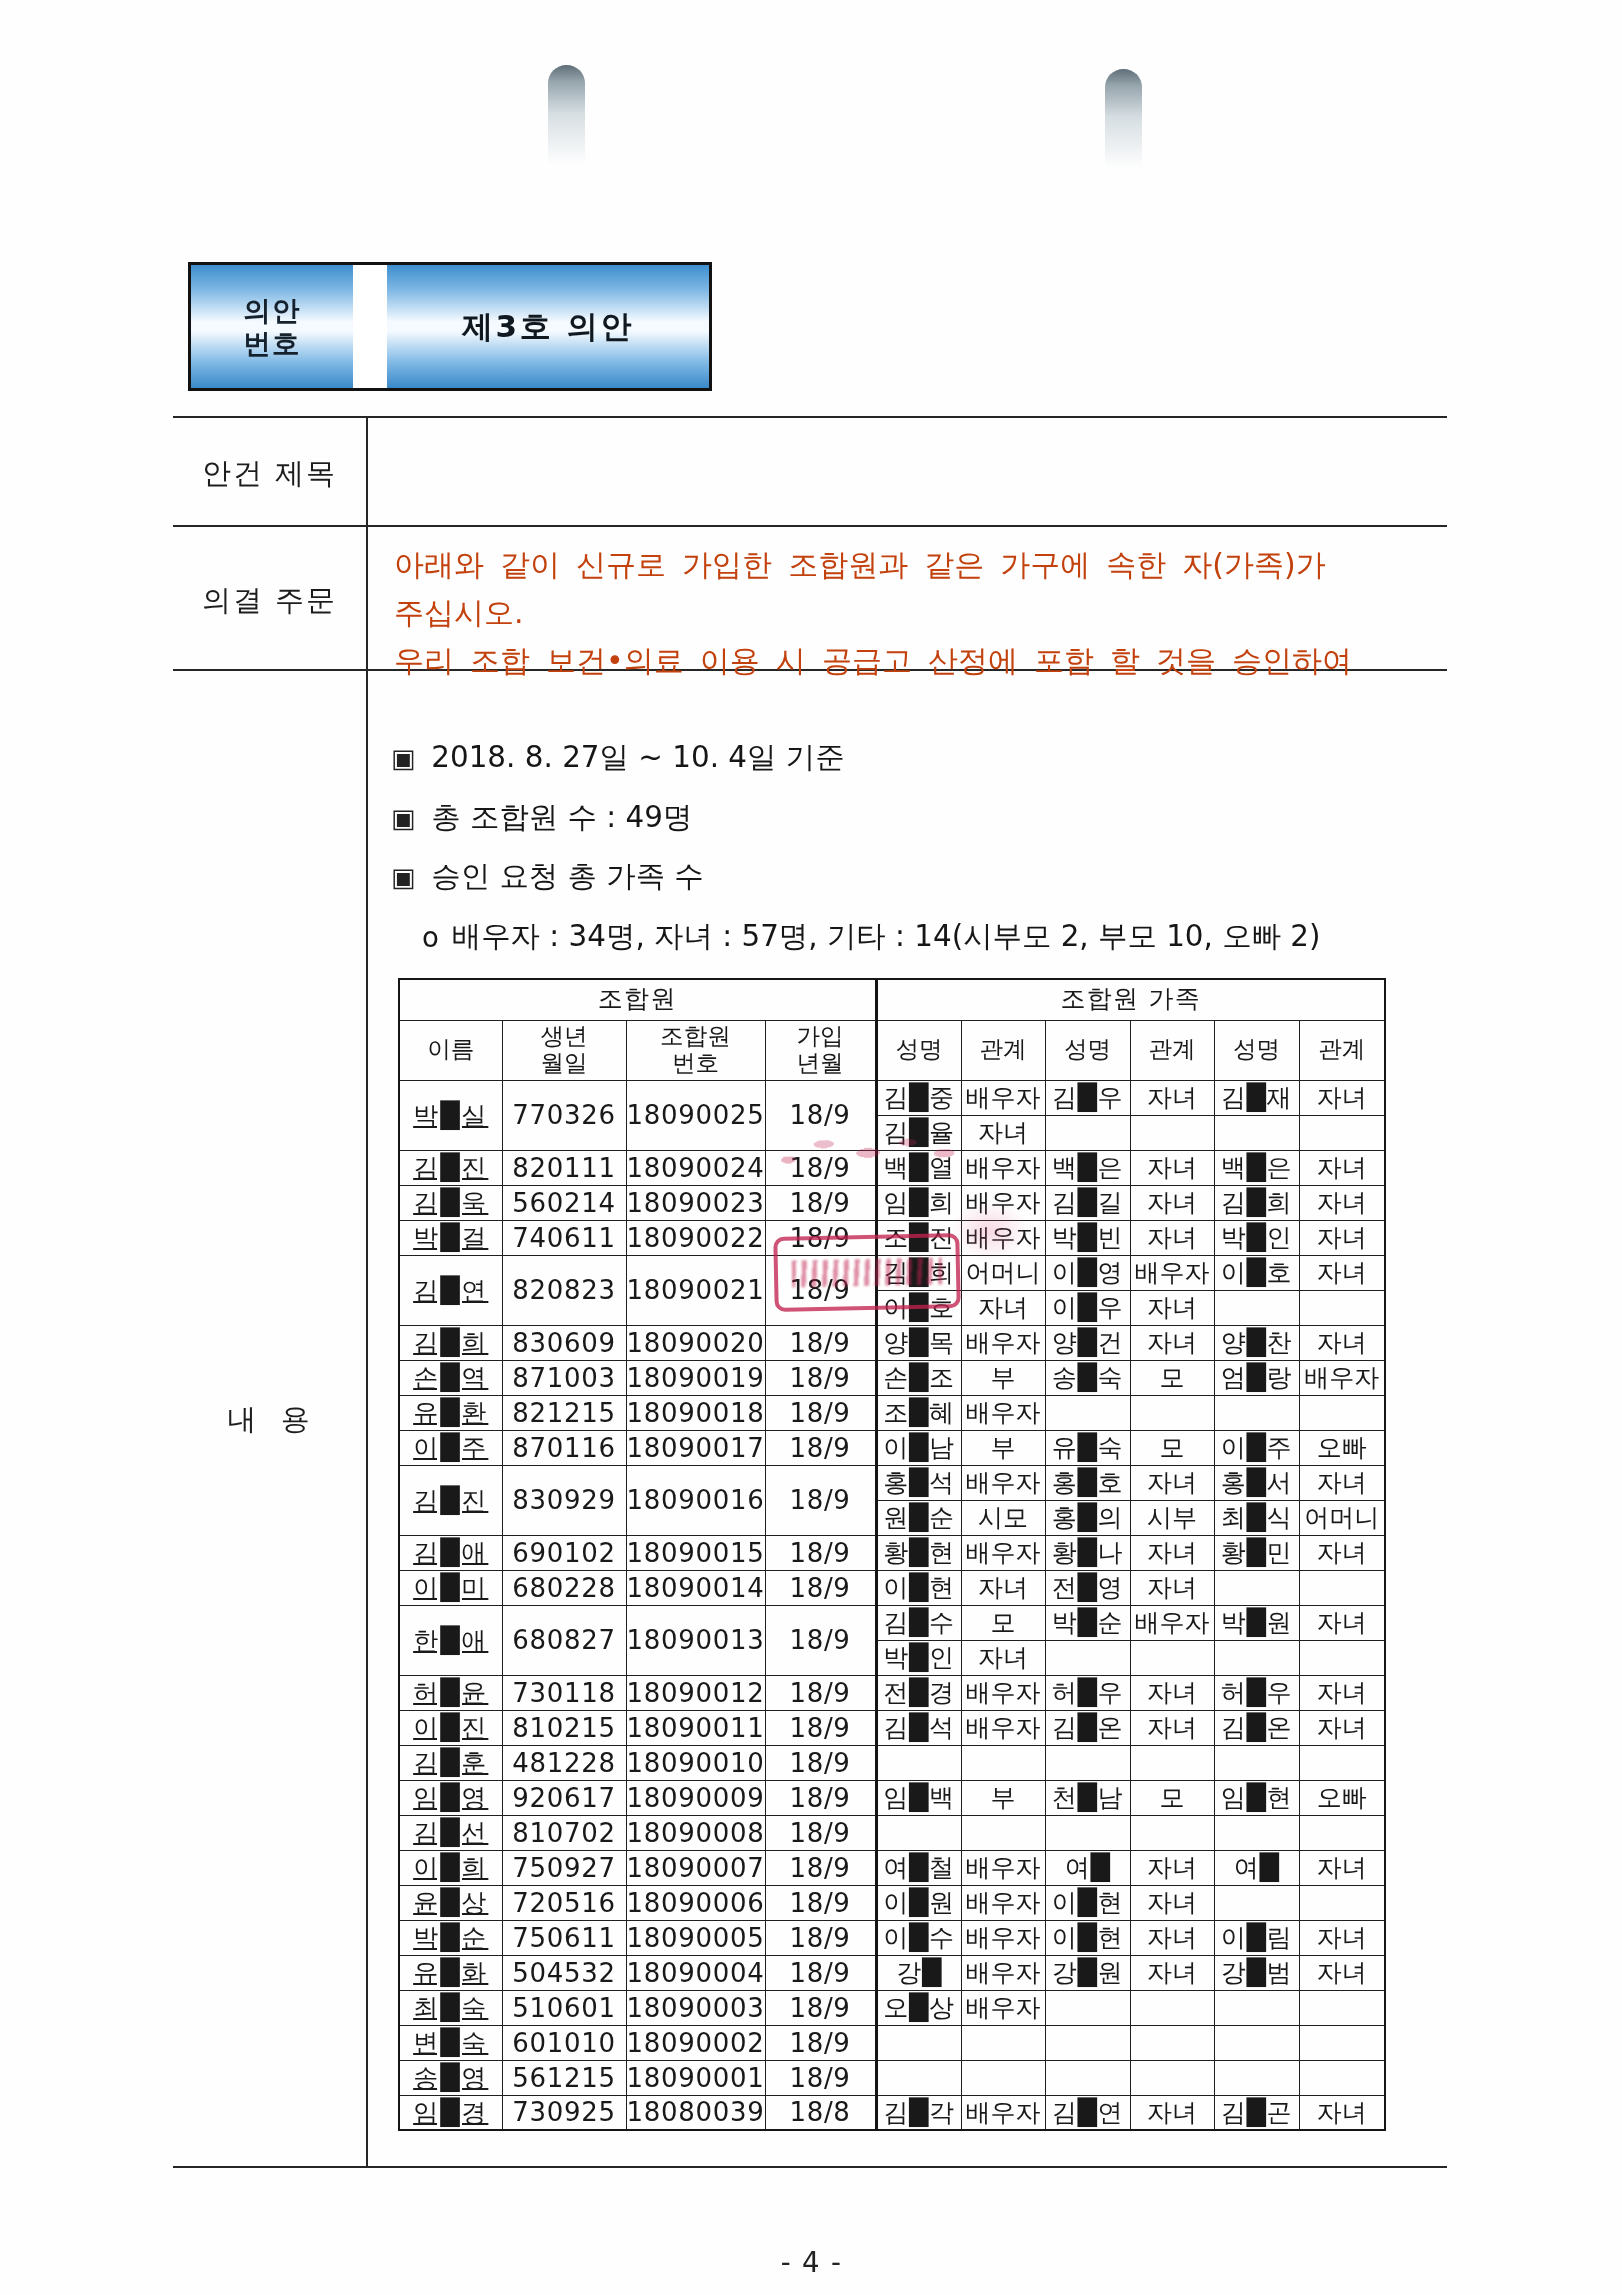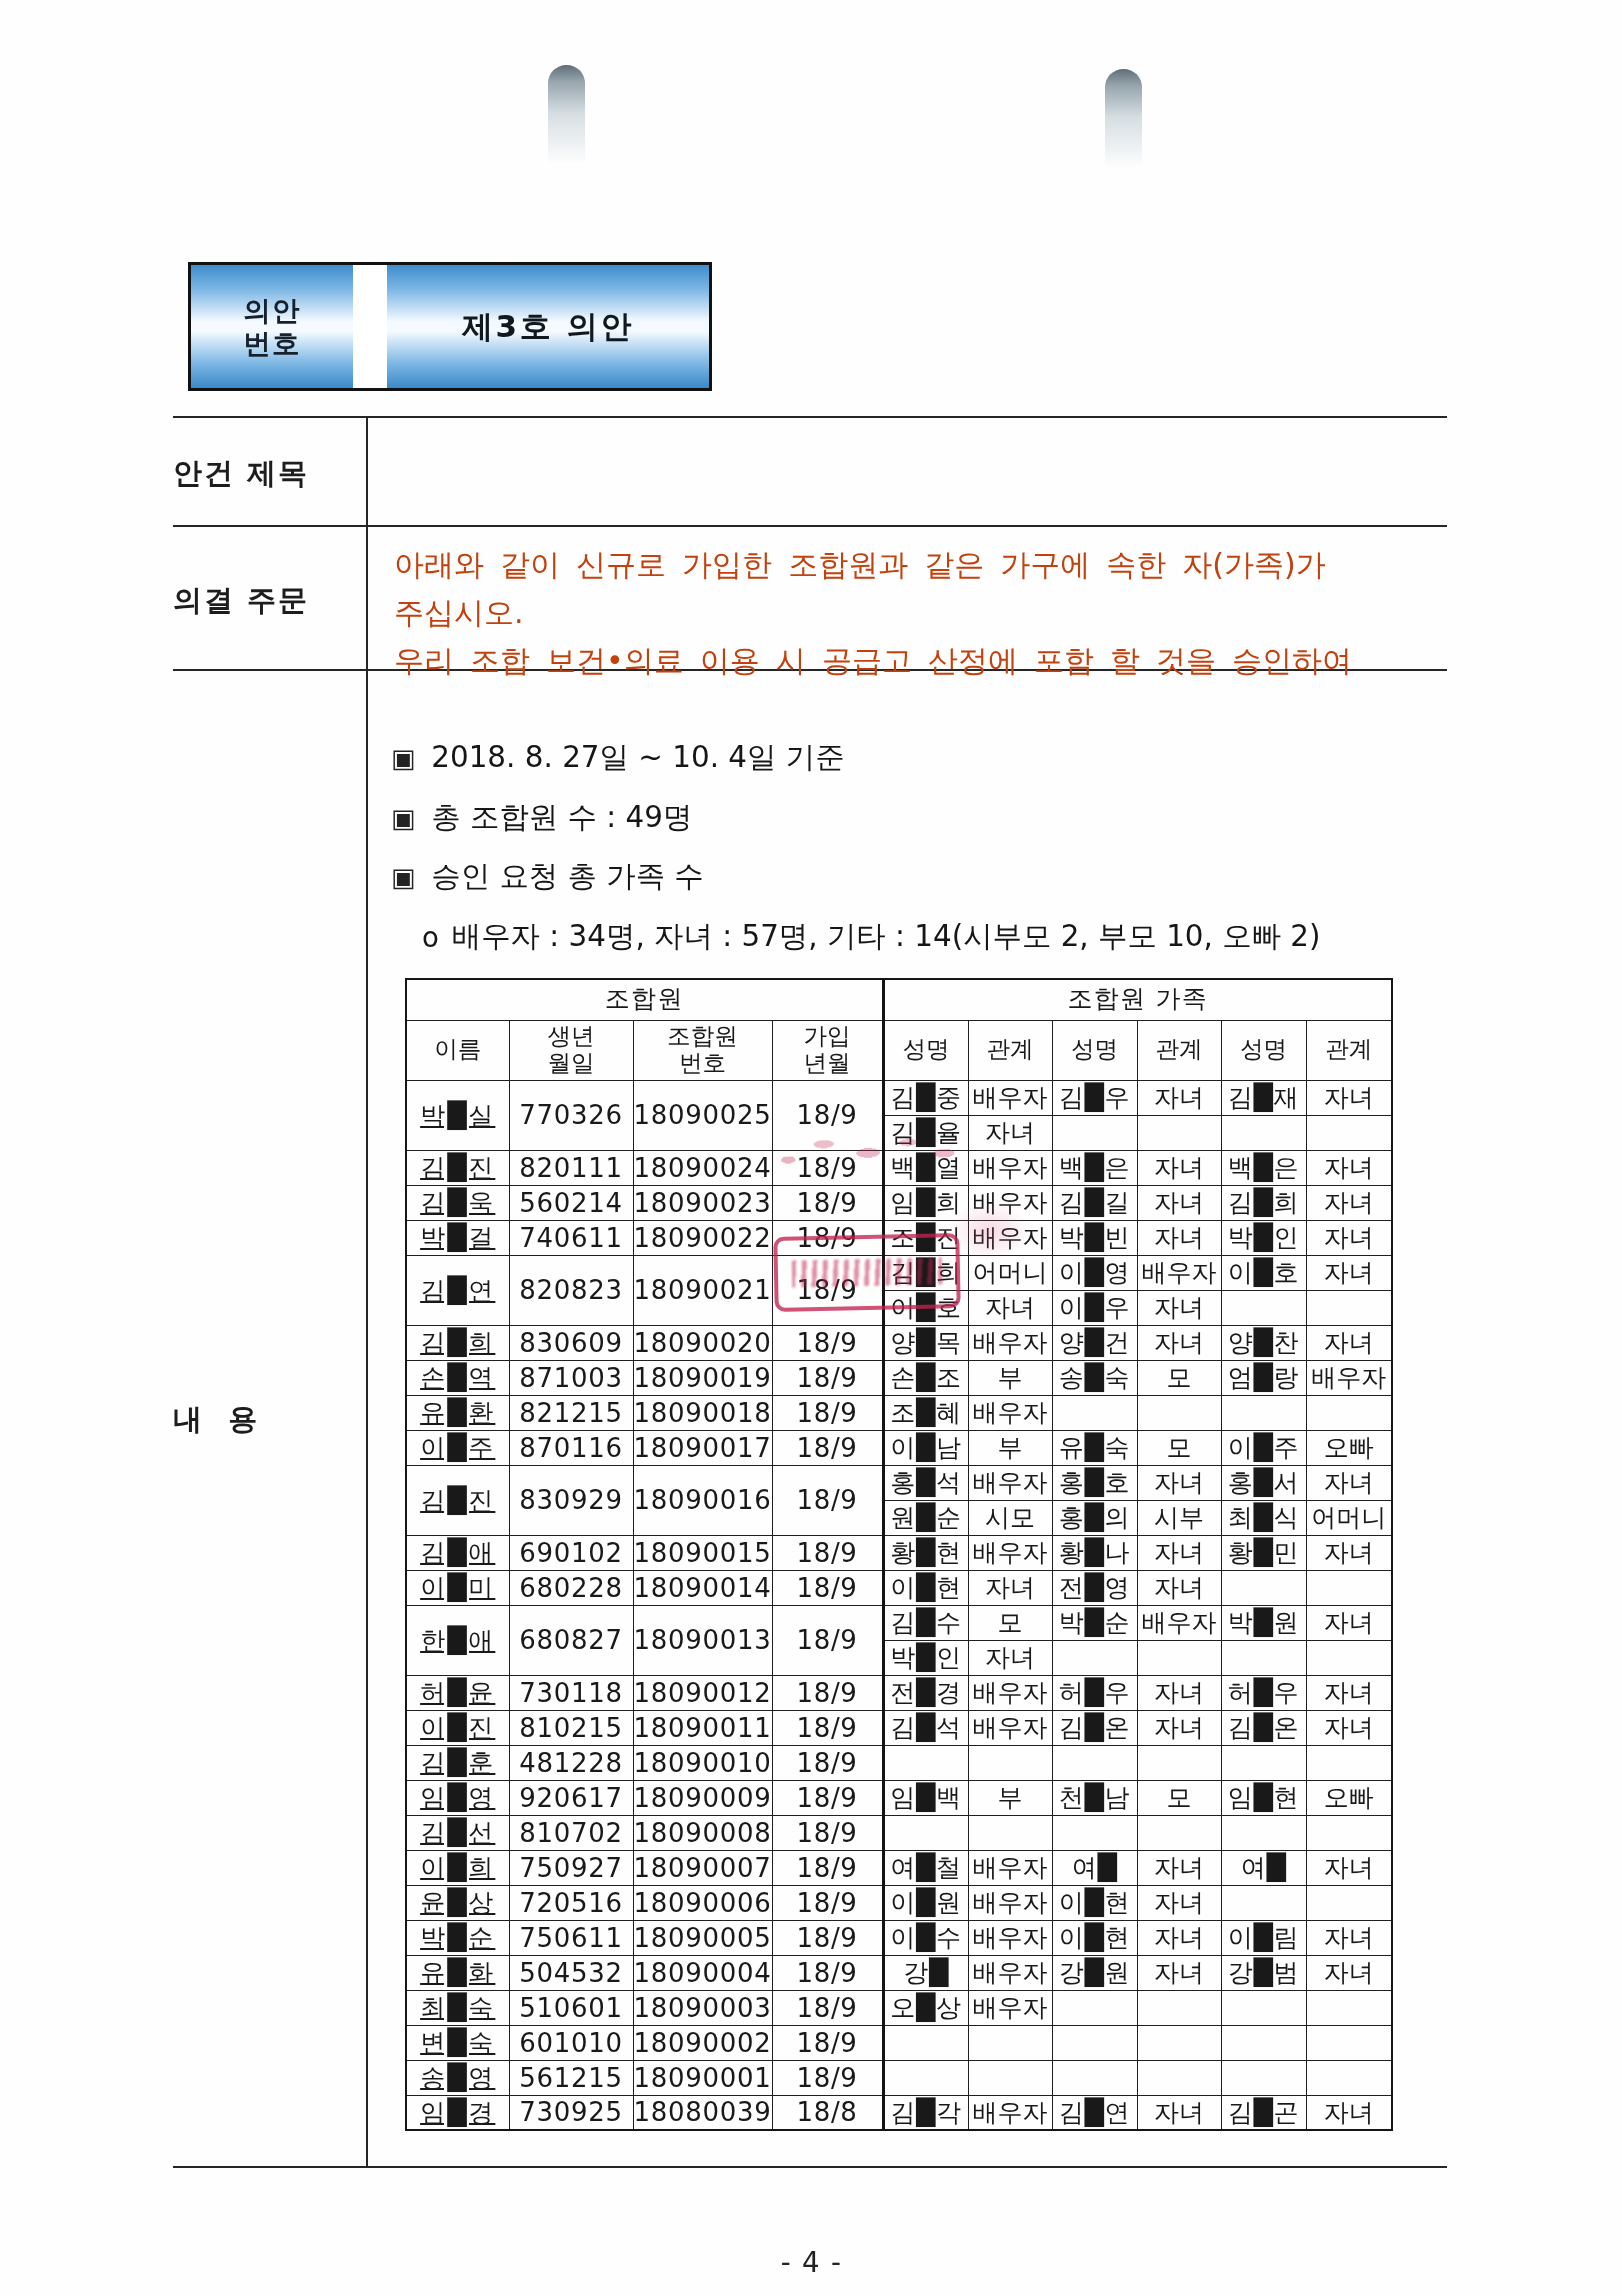--- a/index.html
+++ b/index.html
@@ -21,38 +21,38 @@
                   font-size:27.5px;line-height:1.2;letter-spacing:1.3px;color:#16212e;font-weight:700;}
   .agendabox-gap{position:absolute;left:162px;top:0;width:34px;height:100%;background:#fff;}
   .agendabox-right{position:absolute;left:196px;right:0;top:0;height:100%;
                    display:flex;align-items:center;justify-content:center;
                    font-size:31px;letter-spacing:2.6px;color:#101820;font-weight:700;}
 
   
   .hline{position:absolute;left:173px;width:1274px;height:2px;background:#262626;}
   .vline{position:absolute;left:366px;top:416px;width:2px;height:1752px;background:#262626;}
 
-  .rowlabel{position:absolute;left:173px;width:193px;text-align:left;
-            font-size:29px;letter-spacing:2px;color:#1d1d1d;white-space:pre;font-weight:bold;}
+  .rowlabel{position:absolute;left:173px;width:193px;text-align:center;
+            font-size:29px;letter-spacing:2px;color:#1d1d1d;white-space:pre;}
 
   .title-text{position:absolute;left:394px;top:440px;width:1034px;
               font-size:30px;letter-spacing:0.7px;word-spacing:9.2px;color:#161616;}
   .decision{position:absolute;left:394px;top:541px;width:1040px;
             font-size:30px;line-height:48px;word-spacing:6.5px;color:#c2410c;}
 
   
   .bullets{position:absolute;left:391px;top:738px;font-size:29.4px;color:#161616;}
   .bullet{display:flex;align-items:center;margin-bottom:19.6px;}
   .bmark{font-size:26px;margin-right:15.7px;color:#232323;}
   .subbullet{display:flex;align-items:center;margin-left:31px;margin-top:2.6px;}
   .smark{margin-right:13px;font-size:27.5px;}
 
   
   table.members{position:absolute;left:398px;top:978px;border-collapse:collapse;table-layout:fixed;
-                width:987px;font-size:25px;color:#191919;border:2.6px solid #161616;margin-left:7px;}
+                width:987px;font-size:25px;color:#191919;border:2.6px solid #161616;}
   .members th,.members td{border:1.6px solid #1f1f1f;text-align:center;vertical-align:middle;
                           padding:0;overflow:hidden;font-weight:normal;}
   .members thead tr.group{height:41px;font-size:25px;letter-spacing:1.3px;}
   .members thead tr.cols{height:60px;font-size:23.6px;padding-left:16px;}
   .members thead th{white-space:pre-line;line-height:1.15;}
   .members tbody tr{height:35px;}
   .gl{border-left:3.3px solid #141414 !important;}
   .mnum{font-size:26px;letter-spacing:0.7px;}
   .mname{letter-spacing:2px;text-decoration:underline;}
   .fname{letter-spacing:0.7px;}

